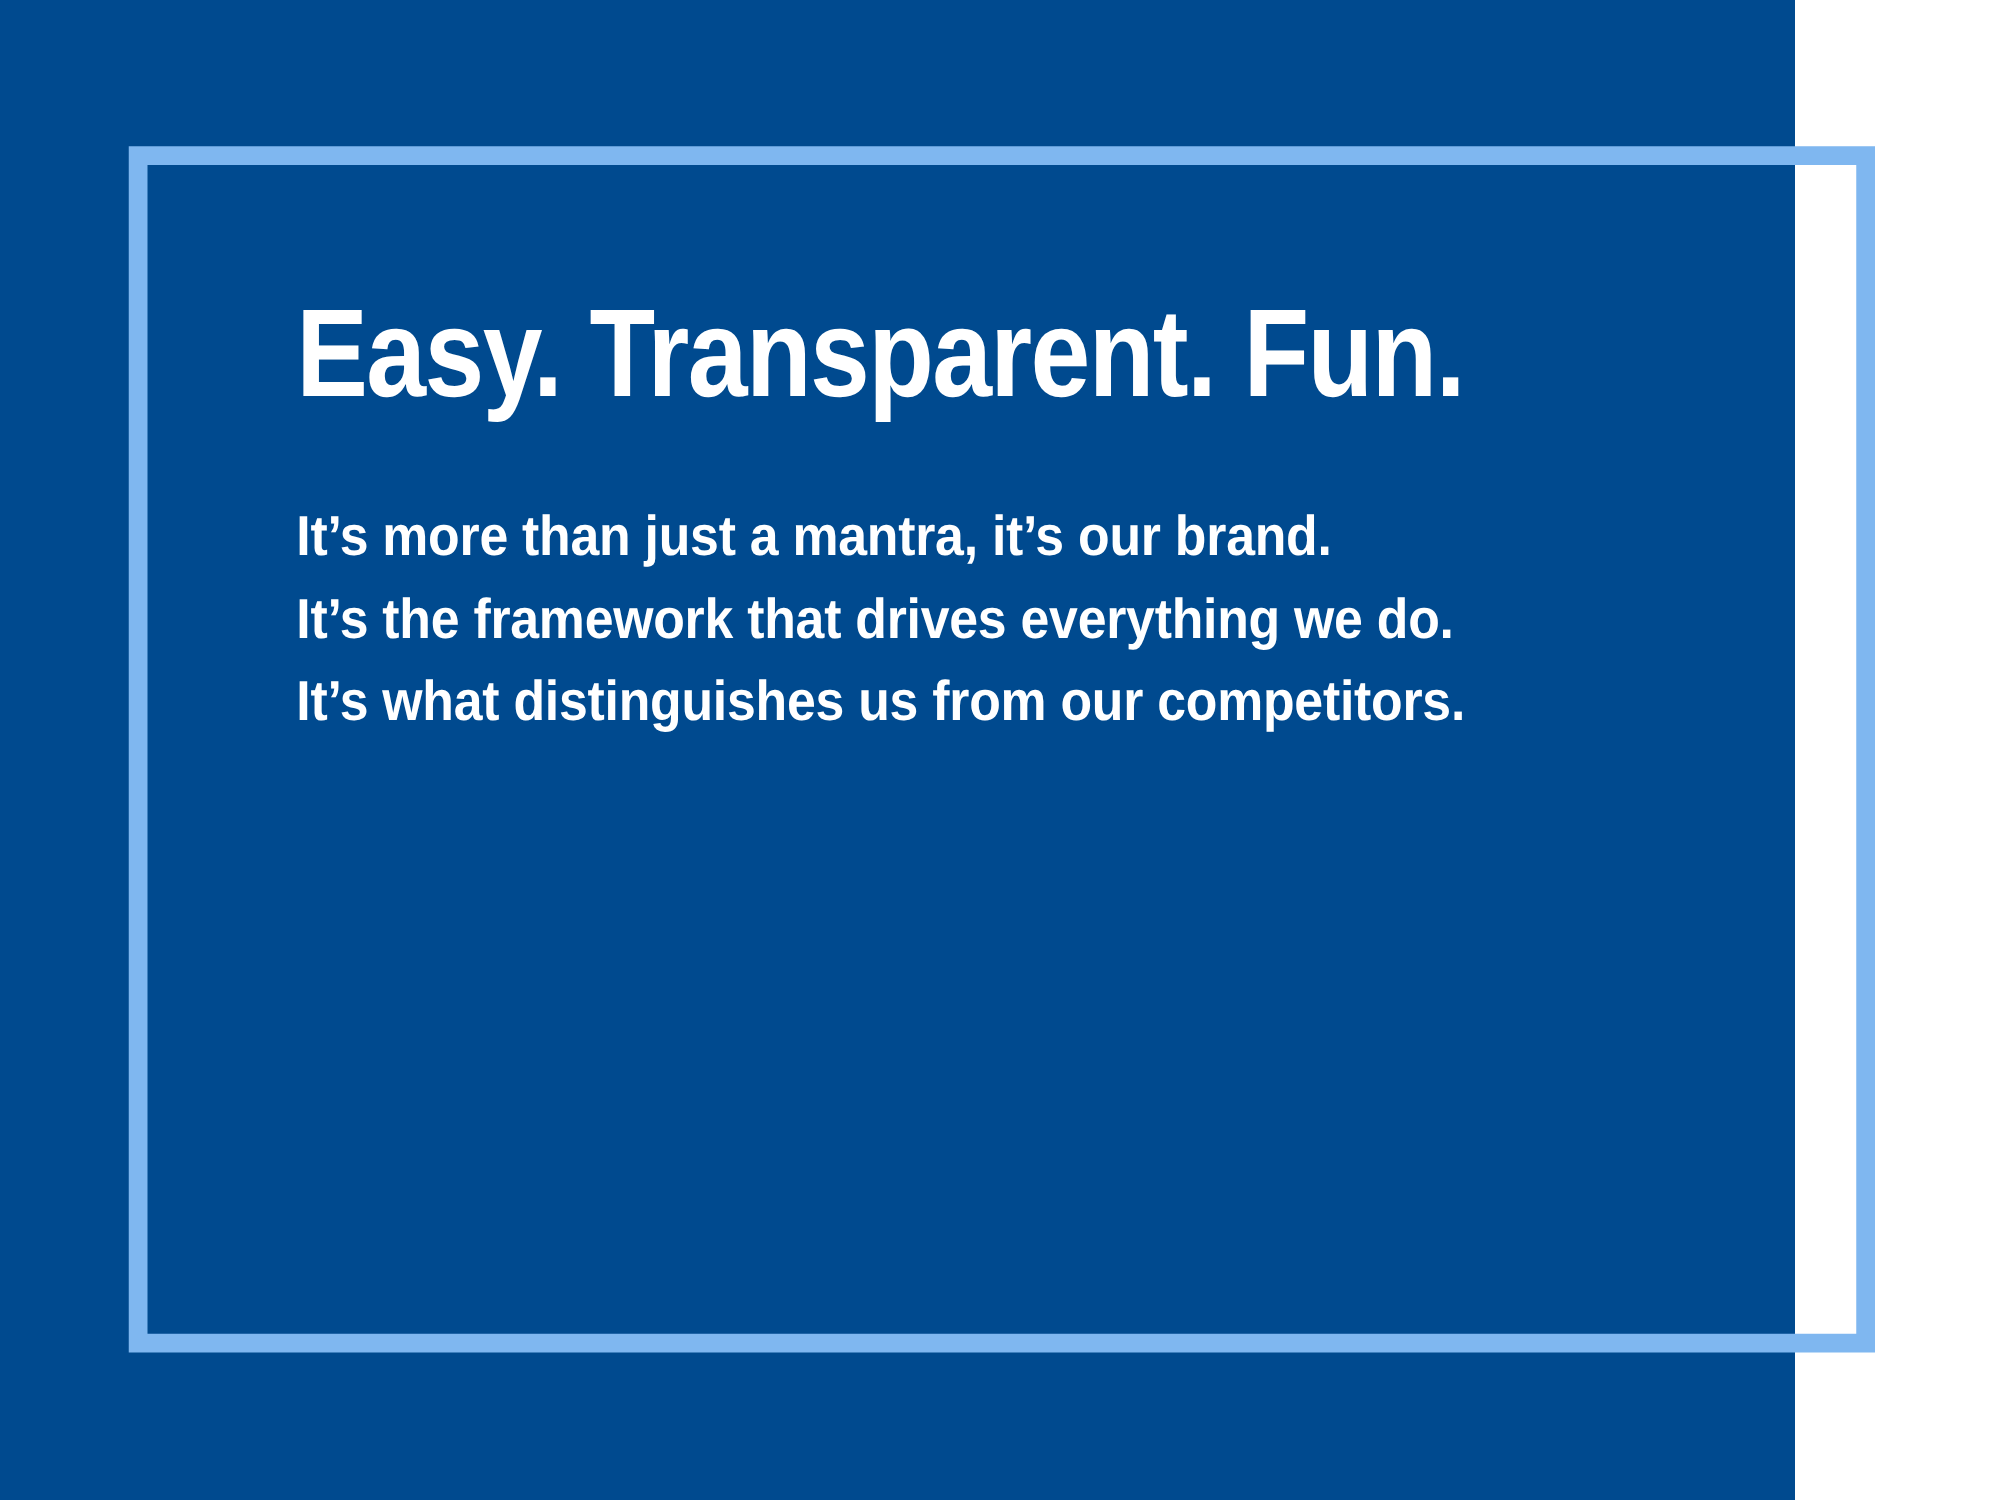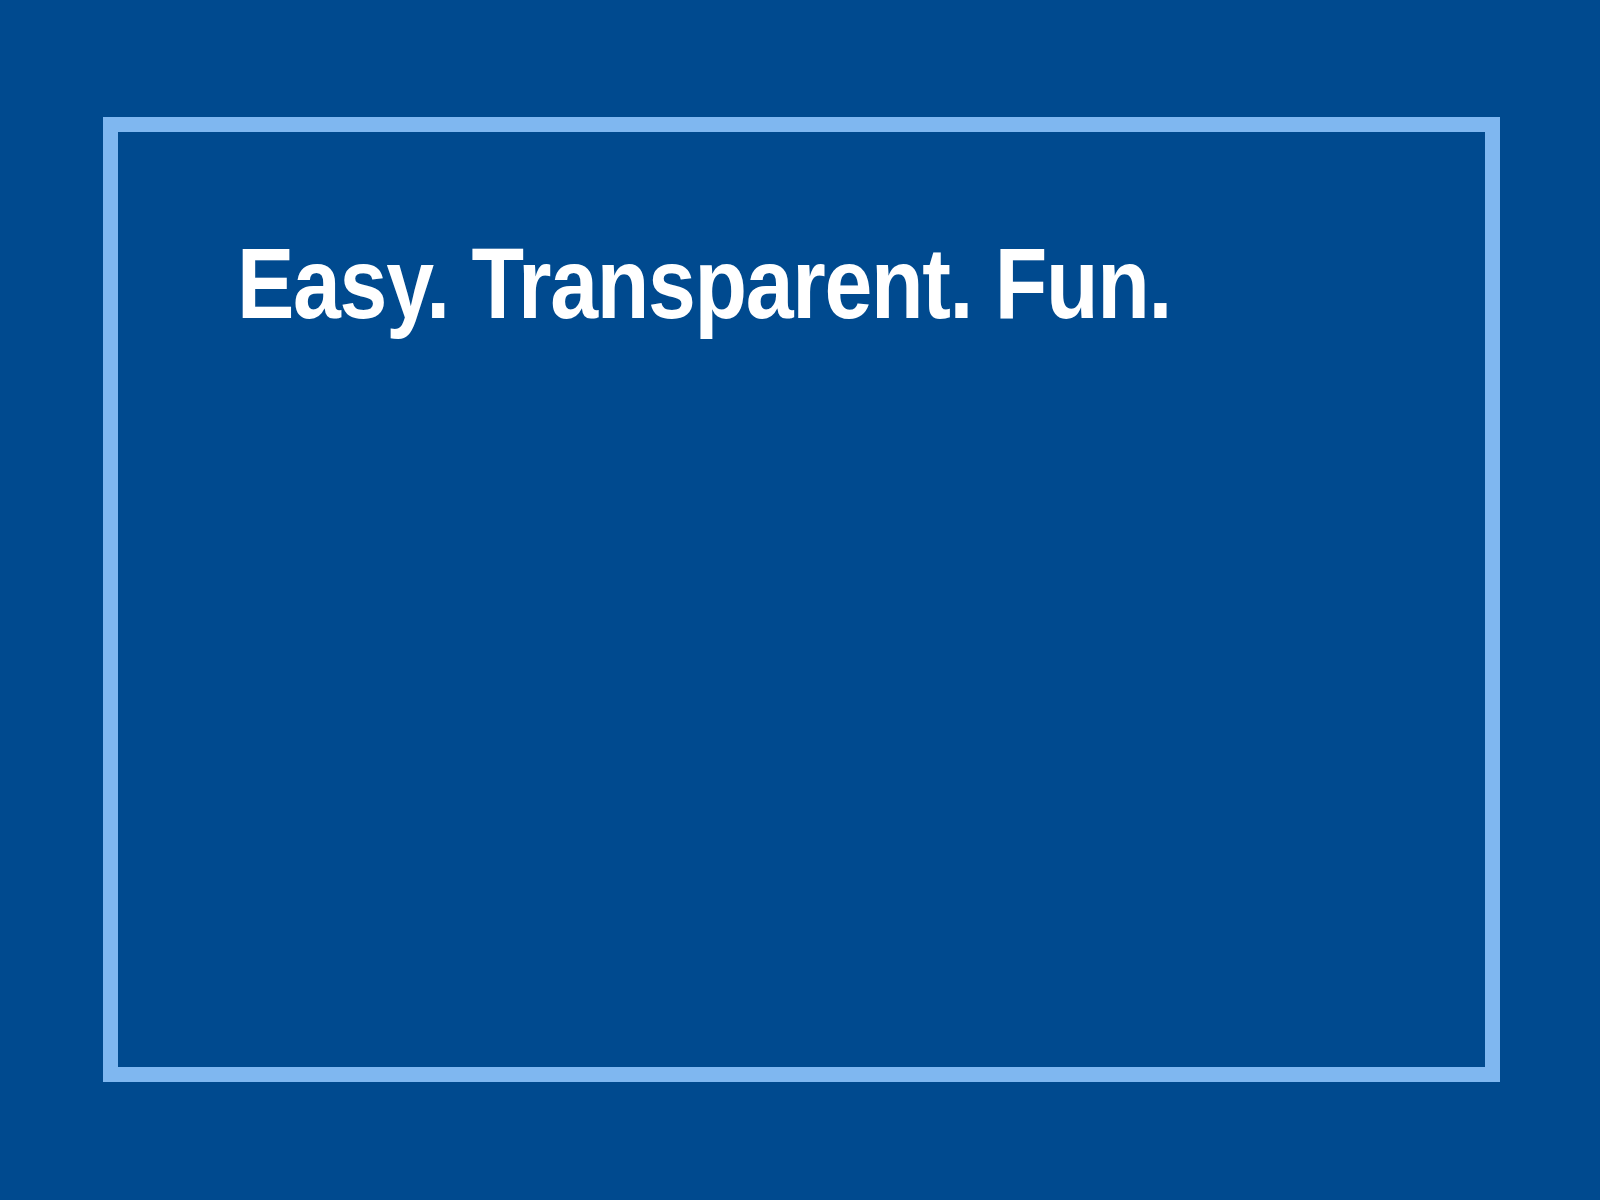--- a/index.html
+++ b/index.html
@@ -10,21 +10,21 @@
   body {
     width: 1600px;
     height: 1200px;
     overflow: hidden;
     font-family: "Liberation Sans", "DejaVu Sans", sans-serif;
     -webkit-font-smoothing: antialiased;
   }
 
   #slide {
     position: relative;
-    width: 1600px;
+    width: 1436px;
     height: 1200px;
     background: #004A8F;
     box-sizing: border-box;
   }
 
   
   #frame {
     position: absolute;
     left: 103px;
     top: 117px;
@@ -103,16 +103,21 @@
 <body>
 
 <div id="slide">
 
   <div id="frame"></div>
 
   <div id="content">
 
     <div class="headline">Easy. Transparent. Fun.</div>
 
+    <div class="paragraph">
+      <div class="line">It’s more than just a mantra, it’s our brand.</div>
+      <div class="line">It’s the framework that drives everything we do.</div>
+      <div class="line">It’s what distinguishes us from our competitors.</div>
+    </div>
 
 
   </div>
 </div>
 
 </body></html>

